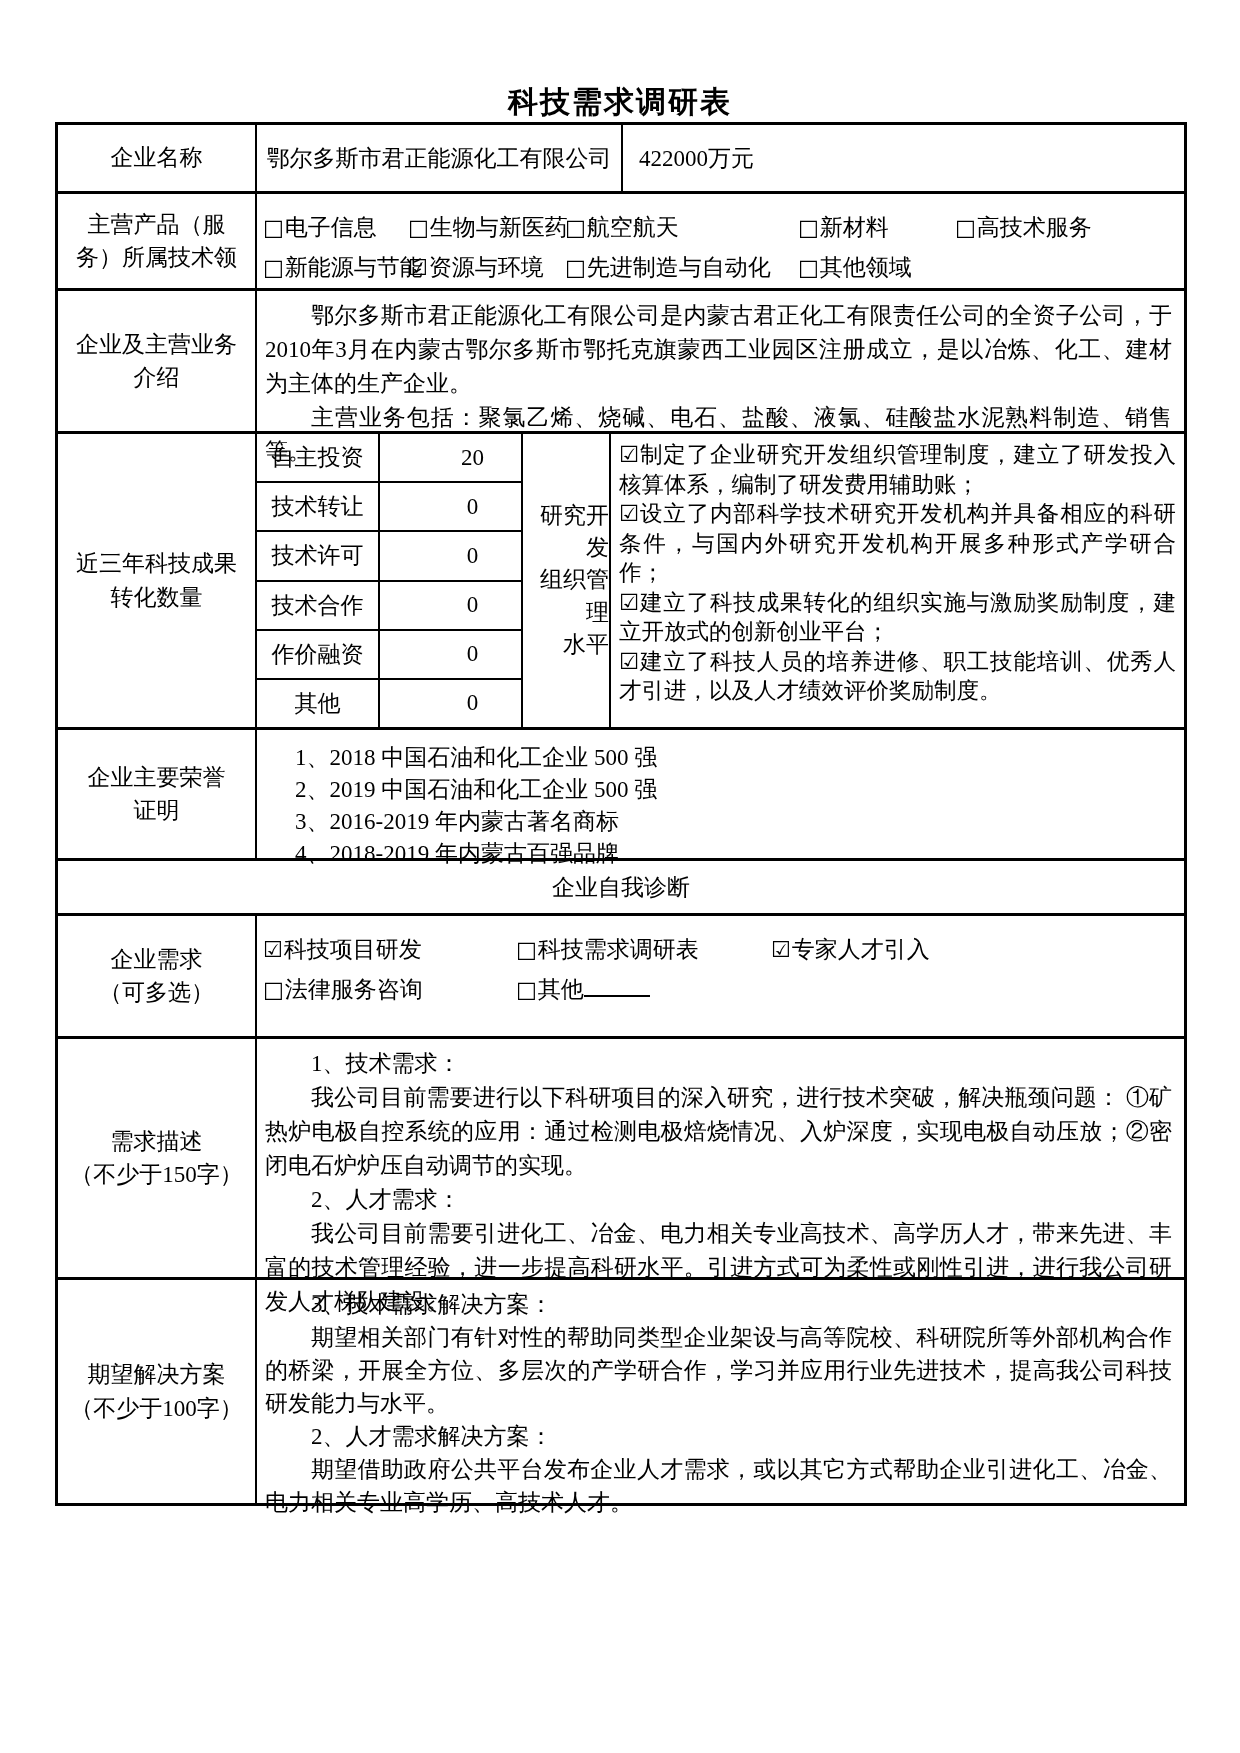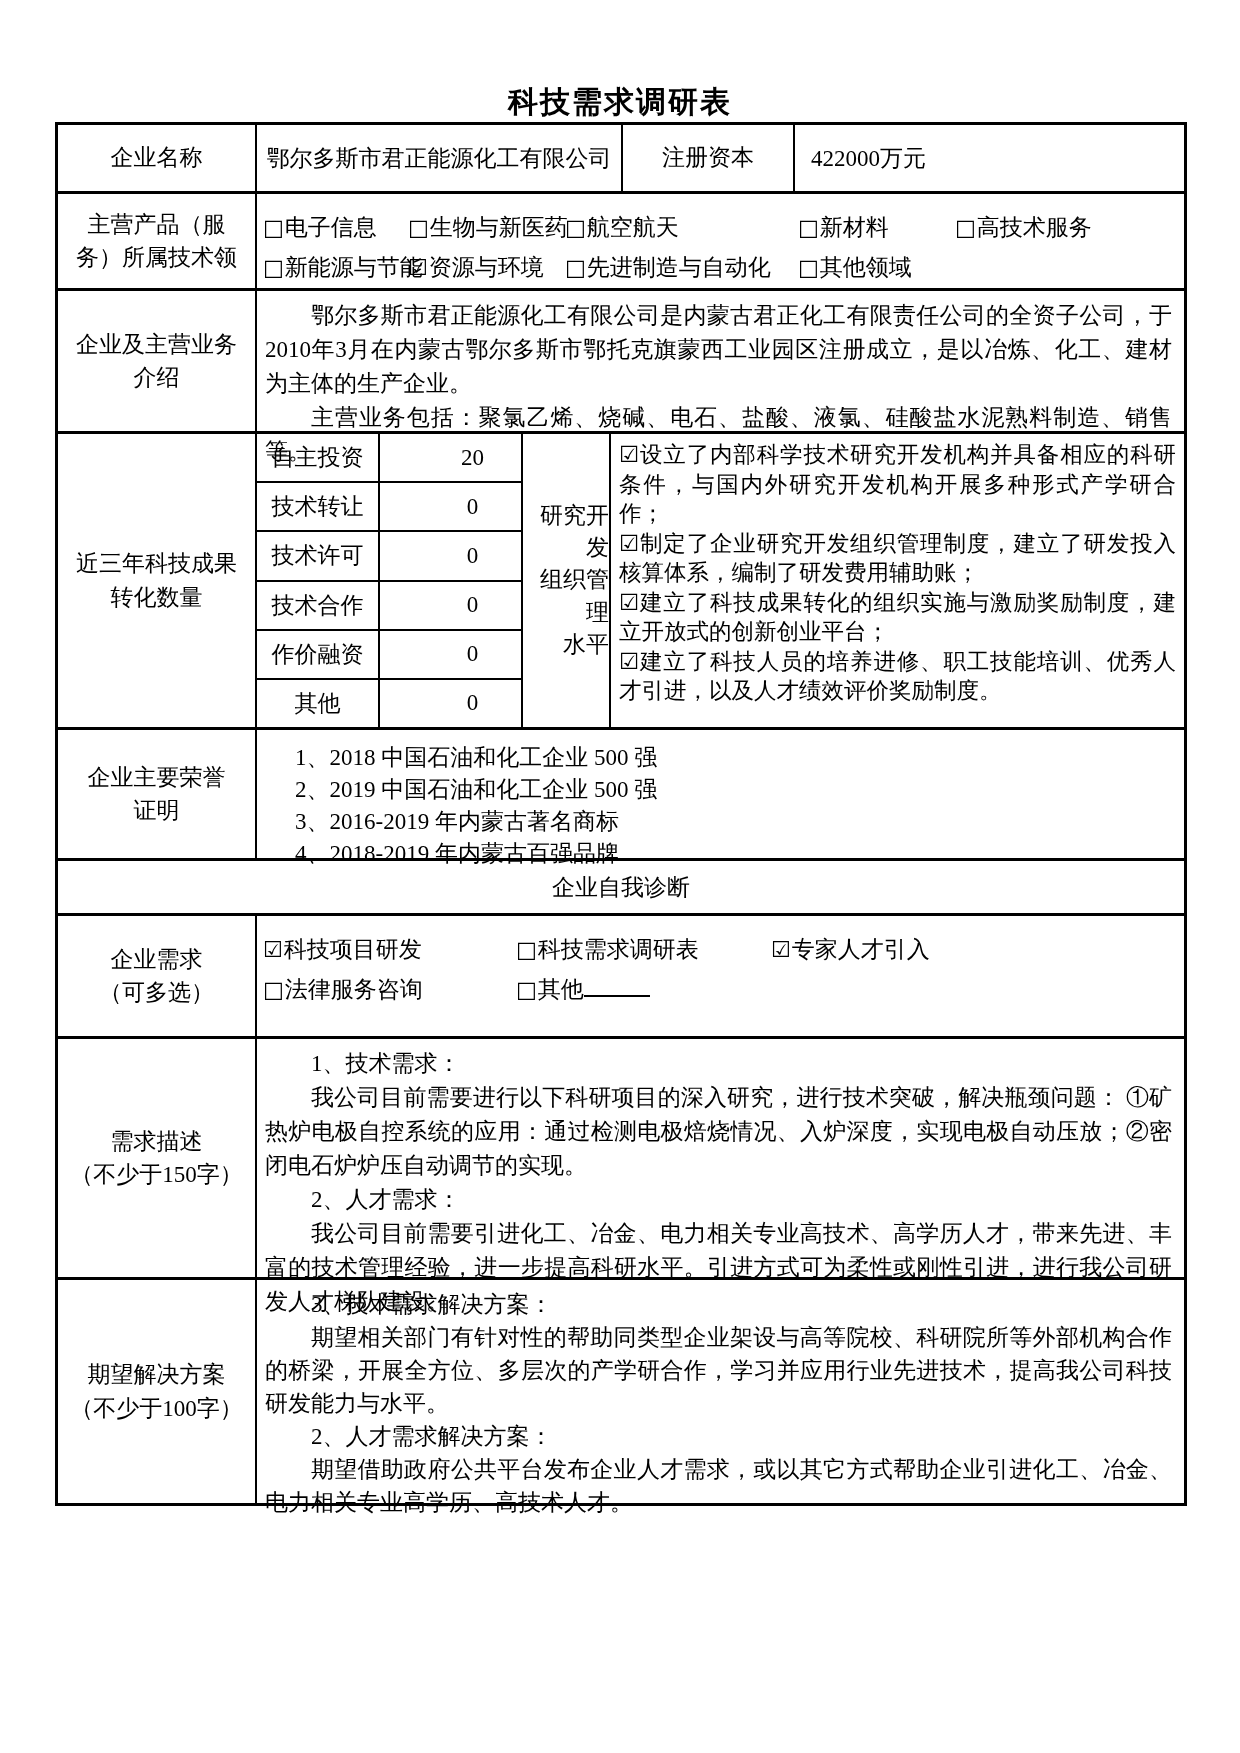--- a/index.html
+++ b/index.html
@@ -88,21 +88,20 @@
 
 <div class="page">
 
   <div class="doc-title">科技需求调研表</div>
 
   <div class="tbl">
 
     <div class="row r1">
       <div class="cell lab">企业名称</div>
       <div class="cell vline center-cell w-name">鄂尔多斯市君正能源化工有限公司</div>
-      <div class="cell vline lab w-cap">注册资本</div>
       <div class="cell vline left-cell w-capval">422000万元</div>
     </div>
 
     <div class="row r2">
       <div class="cell lab">主营产品（服
 务）所属技术领</div>
       <div class="cell vline tech-wrap">
         <div class="tech-line">
           <span class="cb"><span class="glyph">□</span><span>电子信息</span></span>
           <span class="cb"><span class="glyph">□</span><span>生物与新医药</span></span>
@@ -154,22 +153,22 @@
         </div>
         <div class="subrow">
           <div class="sublab">其他</div>
           <div class="subval">0</div>
         </div>
       </div>
       <div class="rdcol">研究开发
 组织管理
 水平</div>
       <div class="cell rdlist">
+        <p><span class="glyph">☑</span><span>制定了企业研究开发组织管理制度，建立了研发投入核算体系，编制了研发费用辅助账；</span></p>
         <p><span class="glyph">☑</span><span>设立了内部科学技术研究开发机构并具备相应的科研条件，与国内外研究开发机构开展多种形式产学研合作；</span></p>
-        <p><span class="glyph">☑</span><span>制定了企业研究开发组织管理制度，建立了研发投入核算体系，编制了研发费用辅助账；</span></p>
         <p><span class="glyph">☑</span><span>建立了科技成果转化的组织实施与激励奖励制度，建立开放式的创新创业平台；</span></p>
         <p><span class="glyph">☑</span><span>建立了科技人员的培养进修、职工技能培训、优秀人才引进，以及人才绩效评价奖励制度。</span></p>
       </div>
     </div>
 
     <div class="row r5">
       <div class="cell lab">企业主要荣誉
 证明</div>
       <div class="cell vline honors">
         <p>1、2018 中国石油和化工企业 500 强</p>

